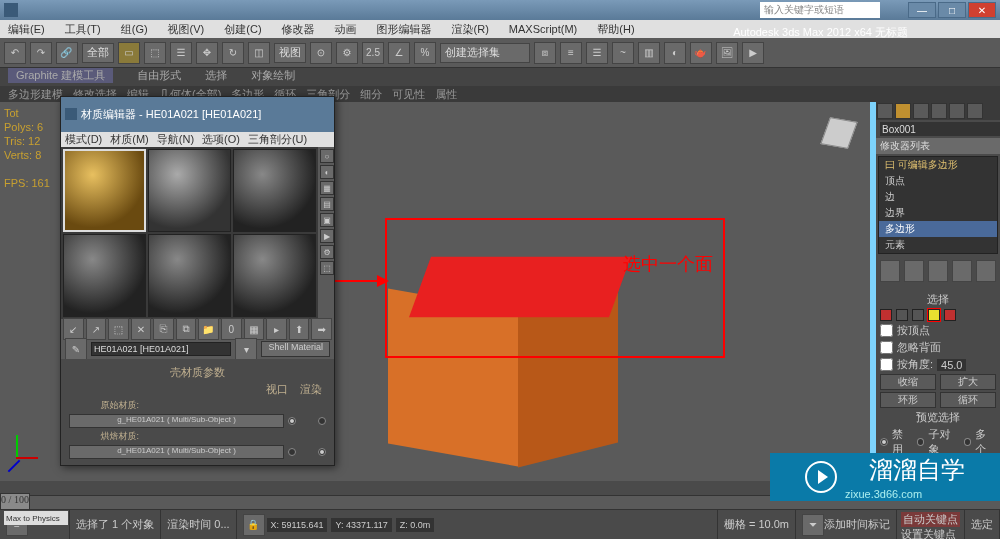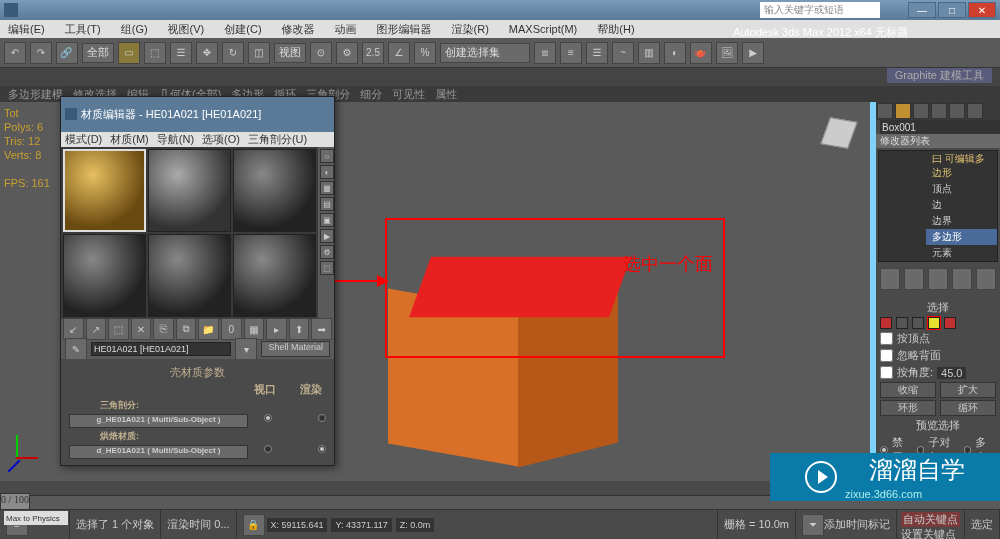--- a/index.html
+++ b/index.html
@@ -10,21 +10,21 @@
 .titlebar .winbtns { display: flex; gap: 2px; }
 .titlebar .winbtn { width: 28px; height: 16px; background: #6a8aa8; border: 1px solid #4a6a88; display: flex; align-items: center; justify-content: center; font-size: 10px; color: #fff; }
 .titlebar .winbtn.close { background: #d04030; }
 .searchbox { position: absolute; right: 120px; top: 2px; width: 120px; height: 16px; background: #fff; color: #888; font-size: 10px; padding: 0 4px; display: flex; align-items: center; }
 .menubar { height: 18px; background: #e0e0e0; display: flex; align-items: center; padding: 0 4px; gap: 12px; color: #333; }
 .menubar .menu { padding: 0 4px; }
 .toolbar { height: 30px; background: #5a5a5a; border-bottom: 1px solid #333; display: flex; align-items: center; padding: 0 4px; gap: 4px; }
 .tbtn { width: 22px; height: 22px; background: #6a6a6a; border: 1px solid #444; display: flex; align-items: center; justify-content: center; color: #ccc; font-size: 10px; }
 .tbtn.active { background: #8a7a3a; }
 .dropdown { height: 20px; background: #6a6a6a; border: 1px solid #444; color: #ddd; padding: 0 4px; display: flex; align-items: center; }
-.ribbon { height: 18px; background: #444; display: flex; align-items: flex-end; padding: 0 8px; gap: 24px; color: #aaa; flex-direction: column; }
+.ribbon { height: 18px; background: #444; display: flex; align-items: flex-start; padding: 0 8px; gap: 24px; color: #aaa; }
 .ribbon .active { background: #5a5a7a; padding: 0 8px; }
 .subribbon { height: 16px; background: #3a3a3a; display: flex; align-items: center; padding: 0 8px; gap: 10px; color: #999; font-size: 10px; }
 .viewport-area { position: absolute; top: 102px; left: 0; right: 130px; bottom: 58px; background: #5a5a5a; }
 .viewport-stats { position: absolute; top: 4px; left: 4px; color: #c8a030; font-size: 10px; line-height: 14px; z-index: 5; }
 .viewcube { position: absolute; top: 6px; right: 6px; width: 50px; height: 50px; display: flex; align-items: center; justify-content: center; }
 .cube3d { width: 28px; height: 28px; background: #ccc; border: 1px solid #888; transform: rotate(10deg) skew(-10deg); }
 .box3d { position: absolute; left: 410px; top: 140px; width: 200px; height: 220px; }
 .box-top { position: absolute; width: 200px; height: 110px; background: #e82020; transform: skewX(-20deg) scaleY(0.55); top: -10px; left: 10px; }
 .box-front { position: absolute; width: 130px; height: 155px; background: #d87028; top: 58px; left: -22px; transform: skewY(10deg); }
 .box-side { position: absolute; width: 100px; height: 155px; background: #b85818; top: 58px; left: 108px; transform: skewY(-14deg); }
@@ -38,21 +38,21 @@
 .axis-z { position: absolute; width: 16px; height: 2px; background: #00c; left: 0px; top: 30px; transform: rotate(-45deg); }
 .side-panel { position: absolute; top: 102px; right: 0; width: 130px; bottom: 58px; background: #4a4a4a; border-left: 6px solid #7dd3fc; display: flex; flex-direction: column; }
 .side-tabs { height: 18px; background: #3a3a3a; display: flex; }
 .side-tab { width: 16px; height: 16px; background: #5a5a5a; border: 1px solid #333; margin: 1px; }
 .side-tab.active { background: #c09030; }
 .side-name { height: 18px; display: flex; align-items: center; padding: 0 4px; }
 .side-name input { flex: 1; height: 14px; background: #333; border: none; color: #ddd; font-size: 10px; padding: 0 2px; }
 .side-color { width: 14px; height: 14px; background: #d87028; margin-left: 4px; }
 .side-section-title { height: 16px; background: #6a6a6a; color: #ddd; padding: 0 4px; display: flex; align-items: center; font-size: 10px; }
 .side-list { background: #333; border: 1px solid #222; margin: 2px; }
-.side-list-item { padding: 1px 6px; color: #ccc; font-size: 10px; margin-left: 47px; }
+.side-list-item { padding: 1px 6px; color: #ccc; font-size: 10px; }
 .side-list-item.sel { background: #4a6a9a; color: #fff; }
 .side-group { background: #4a4a4a; padding: 4px; color: #ccc; font-size: 10px; }
 .side-group-title { text-align: center; color: #ccc; margin: 2px 0; }
 .side-row { display: flex; align-items: center; gap: 4px; margin: 2px 0; }
 .side-row .swatch { width: 12px; height: 12px; border: 1px solid #222; }
 .side-btn { flex: 1; height: 16px; background: #5a5a5a; border: 1px solid #333; text-align: center; font-size: 10px; color: #ccc; }
 .mat-editor { position: absolute; top: 96px; left: 60px; width: 275px; height: 370px; background: #5a5a5a; border: 1px solid #222; box-shadow: 2px 2px 8px rgba(0,0,0,0.5); z-index: 20; display: flex; flex-direction: column; }
 .mat-title { height: 36px; background: #5a7a98; color: #fff; display: flex; align-items: center; padding: 0 4px; font-size: 10px; }
 .mat-title .icon { width: 12px; height: 12px; background: #3a5a78; margin-right: 4px; }
 .mat-menu { height: 16px; background: #e0e0e0; display: flex; align-items: center; gap: 8px; padding: 0 4px; color: #333; font-size: 10px; }
@@ -61,21 +61,21 @@
 .mat-slot.sel { border: 2px solid #ddd; }
 .mat-slot.gold { background: radial-gradient(circle at 35% 30%, #e8c060, #6a4a10 70%); }
 .mat-slot.checker { background: radial-gradient(circle at 35% 30%, #aaa, #333 70%); }
 .mat-side-btn { width: 14px; height: 14px; background: #6a6a6a; border: 1px solid #333; font-size: 8px; color: #ccc; display: flex; align-items: center; justify-content: center; }
 .mat-tools { height: 20px; background: #5a5a5a; display: flex; align-items: center; gap: 2px; padding: 0 2px; }
 .mat-name-row { height: 20px; display: flex; align-items: center; gap: 4px; padding: 0 4px; }
 .mat-name-row input { flex: 1; height: 14px; background: #333; border: 1px solid #222; color: #ddd; font-size: 9px; padding: 0 2px; }
 .mat-type-btn { height: 16px; padding: 0 6px; background: #6a6a6a; border: 1px solid #333; color: #ccc; font-size: 9px; }
 .mat-rollout { background: #4a4a4a; padding: 4px 8px; color: #c0b090; font-size: 10px; }
 .mat-rollout-title { text-align: center; margin: 2px 0; }
-.mat-param-row { display: flex; align-items: flex-start; margin: 2px 0; gap: 16px; font-weight: bold; }
+.mat-param-row { display: flex; align-items: center; margin: 2px 0; gap: 4px; }
 .mat-param-label { width: 70px; text-align: right; font-size: 9px; }
 .mat-param-btn { flex: 1; height: 14px; background: #6a6a6a; border: 1px solid #333; font-size: 8px; color: #ccc; text-align: center; }
 .mat-radio { width: 8px; height: 8px; border-radius: 50%; border: 1px solid #888; background: #333; }
 .mat-radio.on::after { content: ''; display: block; width: 4px; height: 4px; background: #ccc; border-radius: 50%; margin: 1px; }
 .timeline { position: absolute; bottom: 30px; left: 0; right: 0; height: 14px; background: #5a5a5a; border-top: 1px solid #333; display: flex; align-items: center; }
 .tl-frame { width: 30px; height: 20px; background: #8a8a8a; border: 1px solid #333; font-size: 10px; text-align: center; color: #333; font-family: Liberation Serif, serif; }
 .statusbar { position: absolute; bottom: 0; left: 0; right: 0; height: 30px; background: #4a4a4a; border-top: 1px solid #333; display: flex; align-items: center; font-size: 10px; color: #ccc; }
 .status-cell { padding: 0 6px; border-right: 1px solid #333; height: 100%; display: flex; align-items: center; }
 .coord { background: #333; padding: 0 4px; height: 14px; display: flex; align-items: center; margin: 0 2px; font-size: 9px; }
 .watermark { position: absolute; bottom: 38px; right: 0; width: 230px; height: 48px; background: #0a7aa8; display: flex; align-items: center; justify-content: center; color: #fff; z-index: 50; }
@@ -316,21 +316,21 @@
   </div>
   <div class="mat-rollout">
     <div class="mat-rollout-title">壳材质参数</div>
     <div class="mat-param-row">
       <div class="mat-param-label"></div>
         <div style="flex:1"></div>
       <span style="width:30px;text-align:center">视口</span>
       <span style="width:30px;text-align:center">渲染</span>
     </div>
     <div class="mat-param-row">
-      <div class="mat-param-label">三角剖分:</div>
+      <div class="mat-param-label">原始材质:</div>
     </div>
     <div class="mat-param-row">
       <div class="mat-param-btn">g_HE01A021 ( Multi/Sub-Object )</div>
       <div class="mat-radio on"></div>
       <div style="width:14px"></div>
       <div class="mat-radio"></div>
     </div>
     <div class="mat-param-row">
       <div class="mat-param-label">烘焙材质:</div>
     </div>

